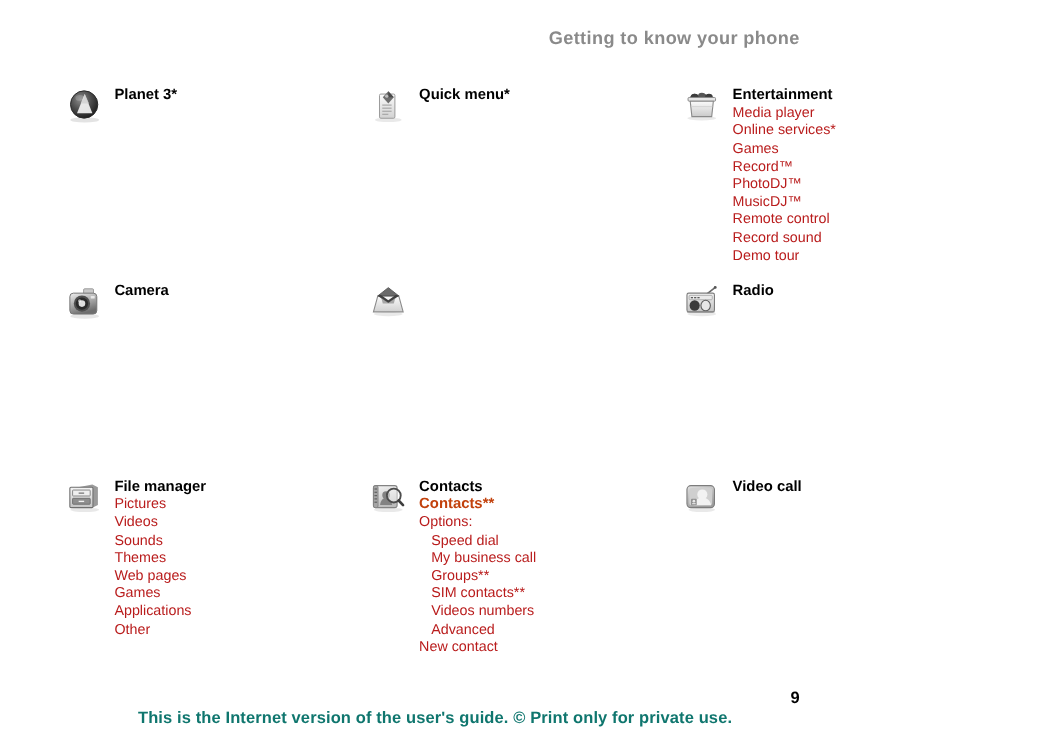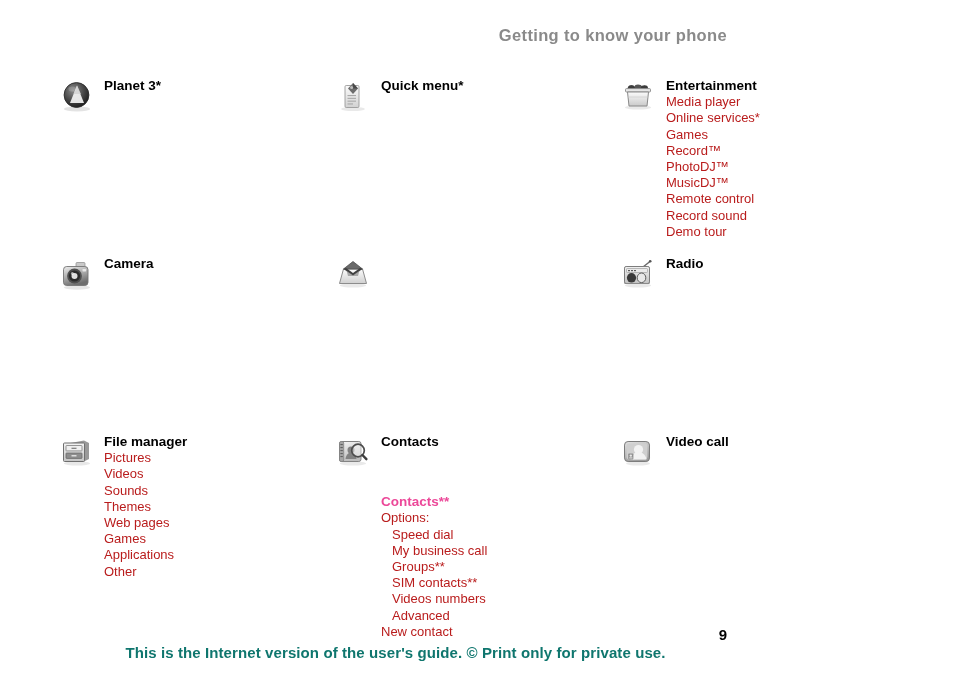--- a/index.html
+++ b/index.html
@@ -48,24 +48,23 @@
   .g-title {
     font-size:13.5px;
     font-weight:bold;
     color:#000;
     line-height:16.2px;
     white-space:nowrap;
   }
   .g-sub {
     font-size:13.5px;
     font-weight:bold;
-    color:#ec4899;
+    color:#c2410c;
     line-height:16.2px;
     white-space:nowrap;
-    margin-top:44px;
   }
   .g-item {
     font-size:13px;
     font-weight:normal;
     color:#b91c1c;
     line-height:16.2px;
     white-space:nowrap;
   }
   .g-item.indent { padding-left:11px; }
 

